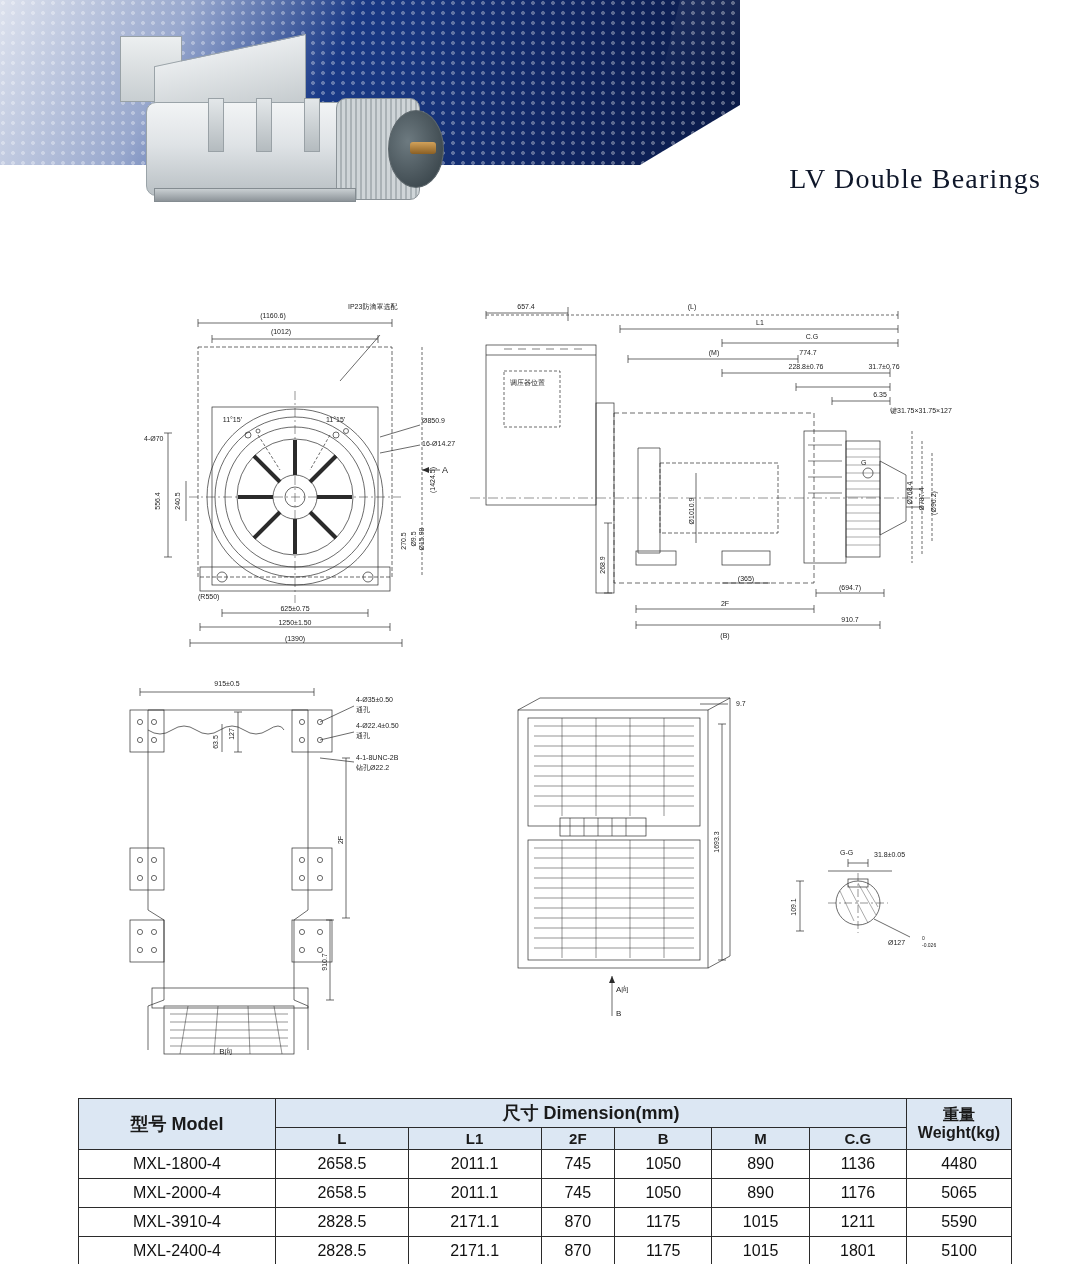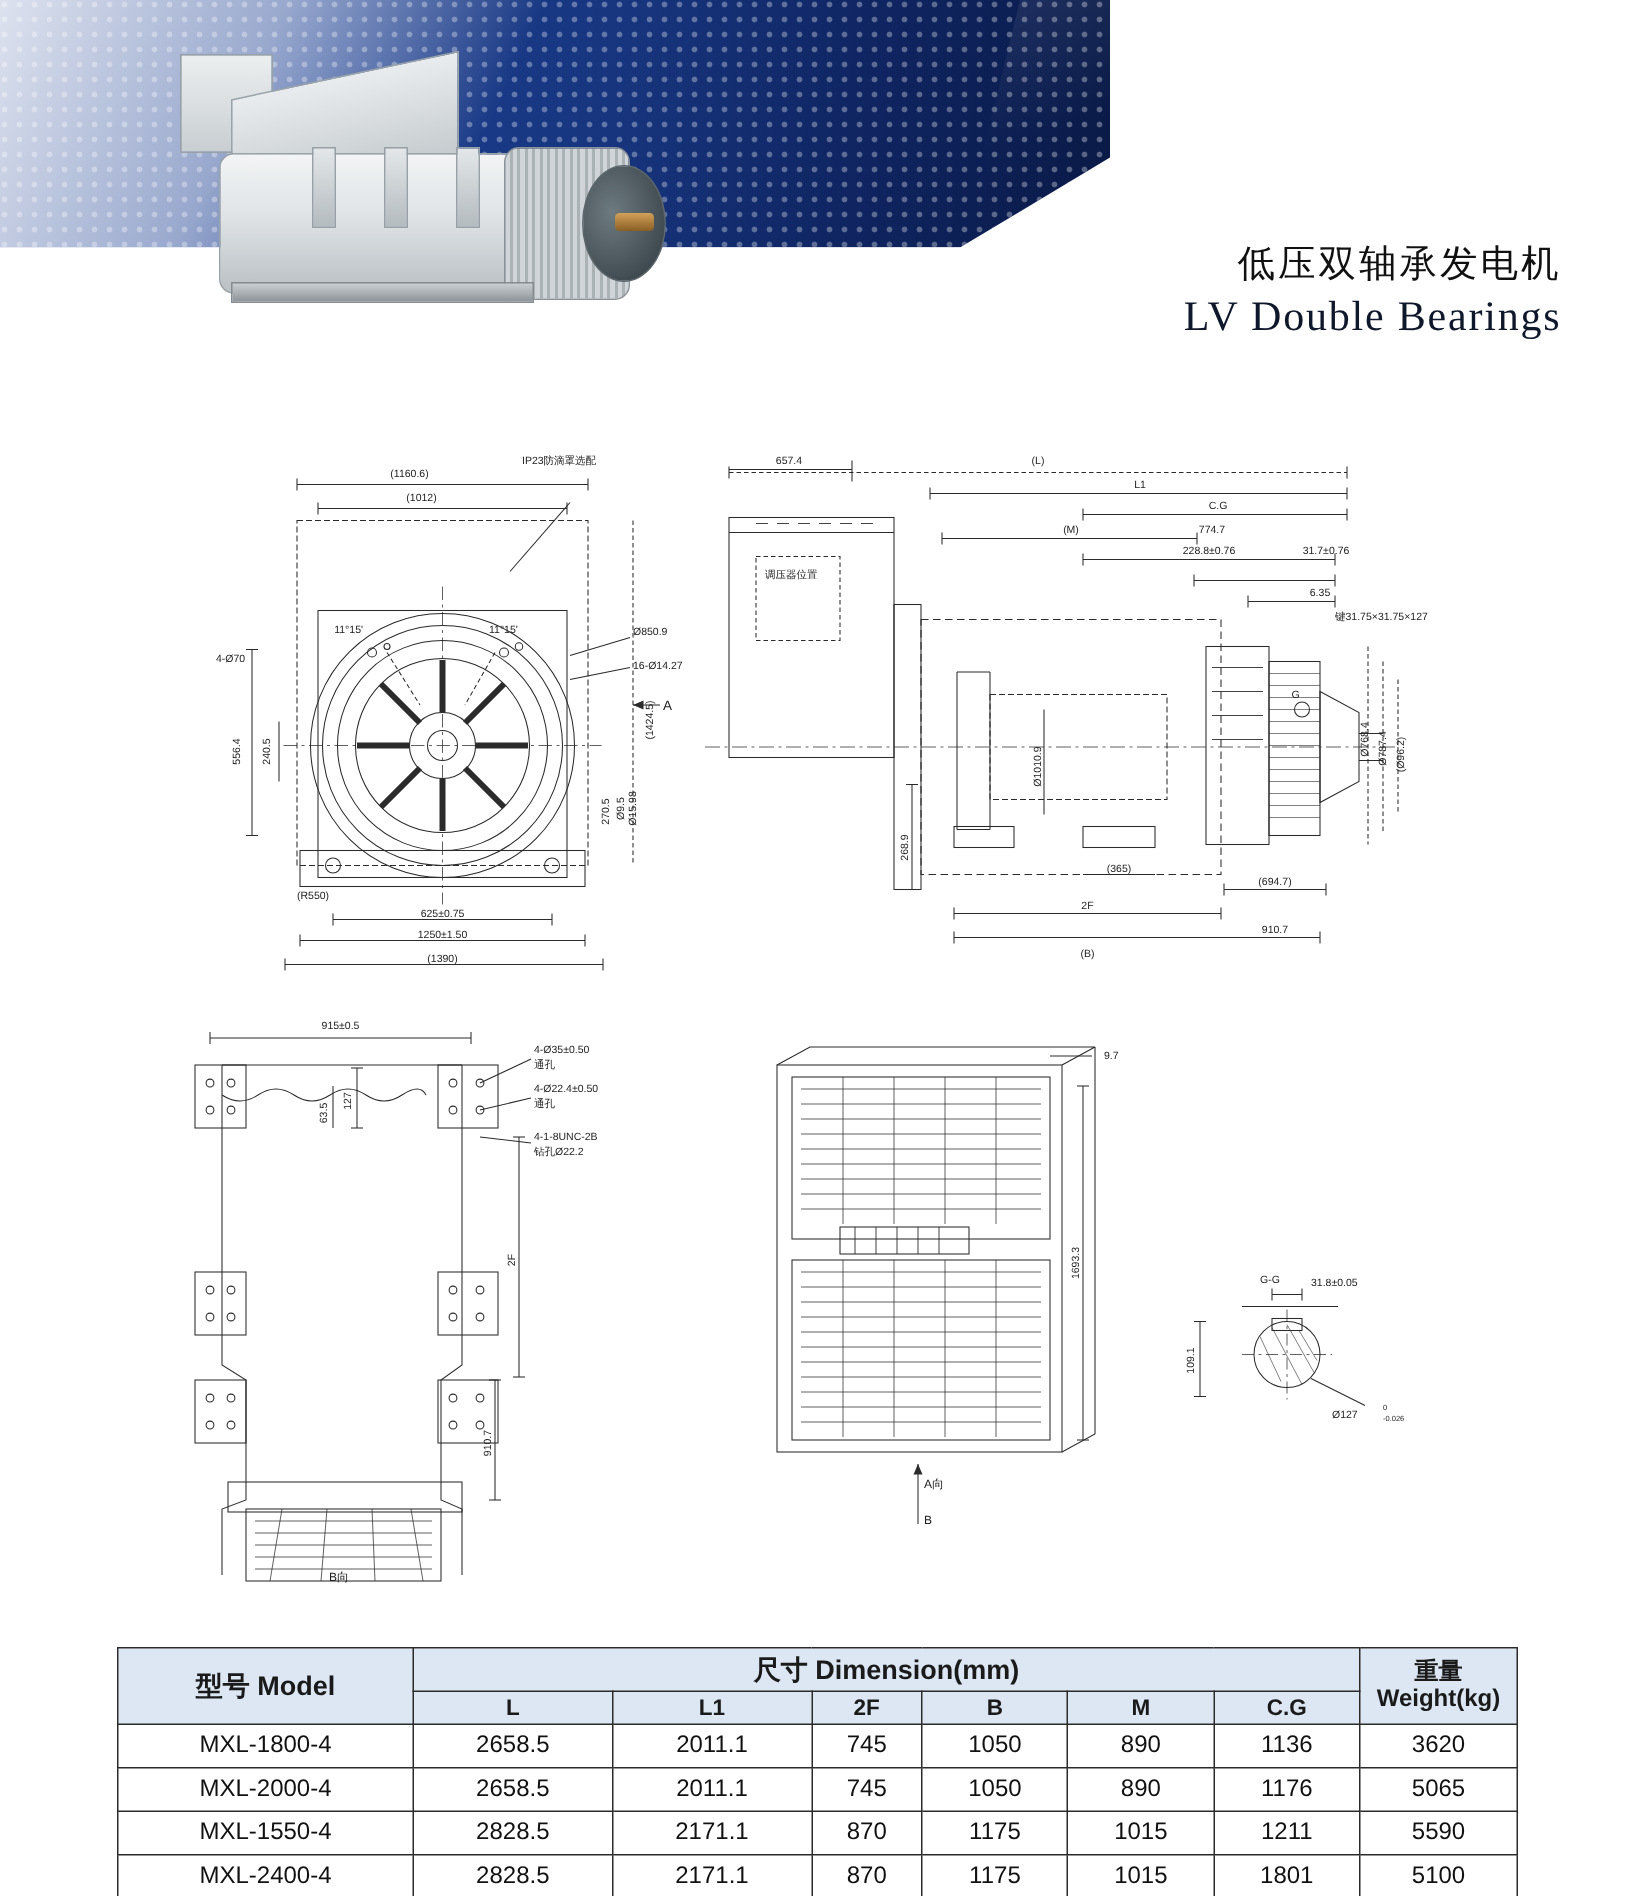--- a/index.html
+++ b/index.html
@@ -79,21 +79,20 @@
   <div class="g-rib" style="left:150px;top:84px;width:14px;height:52px;"></div>
   <div class="g-rib" style="left:198px;top:84px;width:14px;height:52px;"></div>
   <div class="g-rib" style="left:246px;top:84px;width:14px;height:52px;"></div>
   <div class="g-drum"></div>
   <div class="g-end"></div>
   <div class="g-shaft"></div>
   <div class="g-feet"></div>
 </div>
 
 <div class="titles">
-  <div class="title-cn">低压双轴承发电机</div>
   <div class="title-en">LV Double Bearings</div>
 </div>
 
 <div class="drawings">
 
   <svg width="330" height="390" style="position:absolute;left:130px;top:10px;">
     <g fill="none" stroke="#2b2b2b" stroke-width="0.7">
 
       <line x1="68" y1="28" x2="262" y2="28"></line>
       <line x1="68" y1="24" x2="68" y2="32"></line>
@@ -539,34 +538,34 @@
     </thead>
     <tbody>
       <tr>
         <td class="model">MXL-1800-4</td>
         <td>2658.5</td>
         <td>2011.1</td>
         <td>745</td>
         <td>1050</td>
         <td>890</td>
         <td>1136</td>
-        <td class="w-cell">3620</td>
+        <td class="w-cell">4480</td>
       </tr>
       <tr>
         <td class="model">MXL-2000-4</td>
         <td>2658.5</td>
         <td>2011.1</td>
         <td>745</td>
         <td>1050</td>
         <td>890</td>
         <td>1176</td>
         <td class="w-cell">5065</td>
       </tr>
       <tr>
-        <td class="model">MXL-1550-4</td>
+        <td class="model">MXL-3910-4</td>
         <td>2828.5</td>
         <td>2171.1</td>
         <td>870</td>
         <td>1175</td>
         <td>1015</td>
         <td>1211</td>
         <td class="w-cell">5590</td>
       </tr>
       <tr>
         <td class="model">MXL-2400-4</td>

